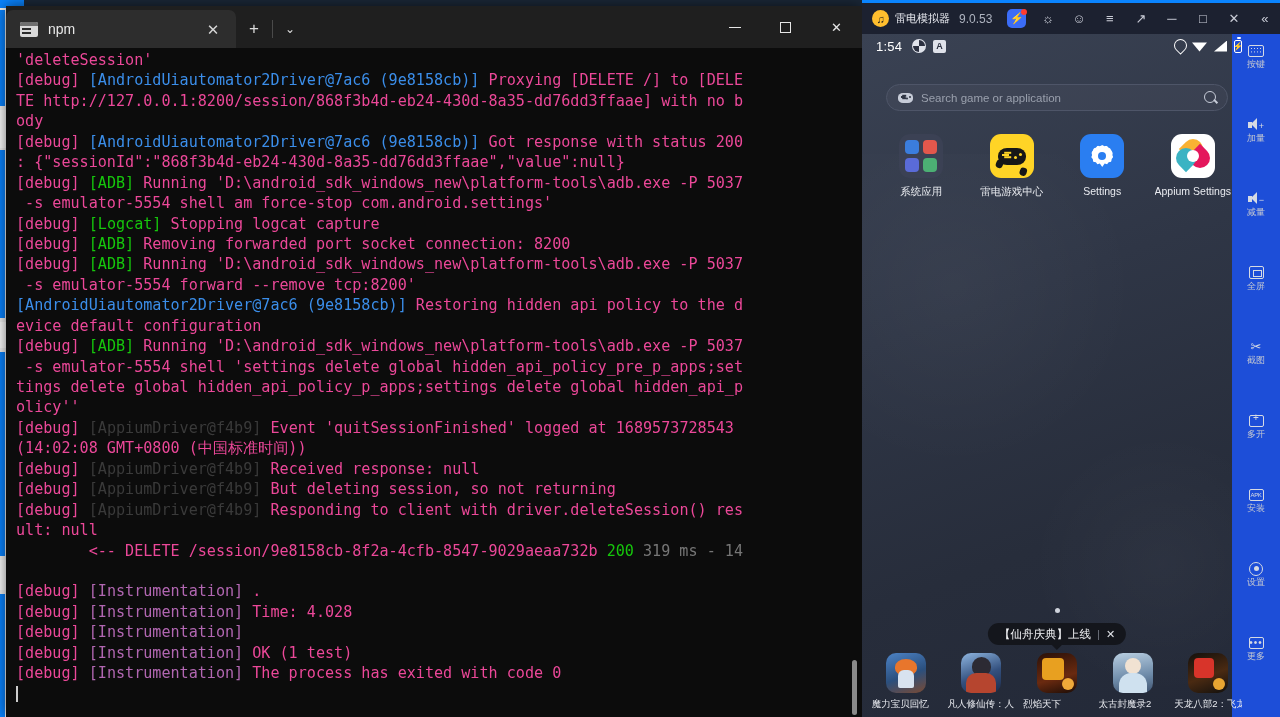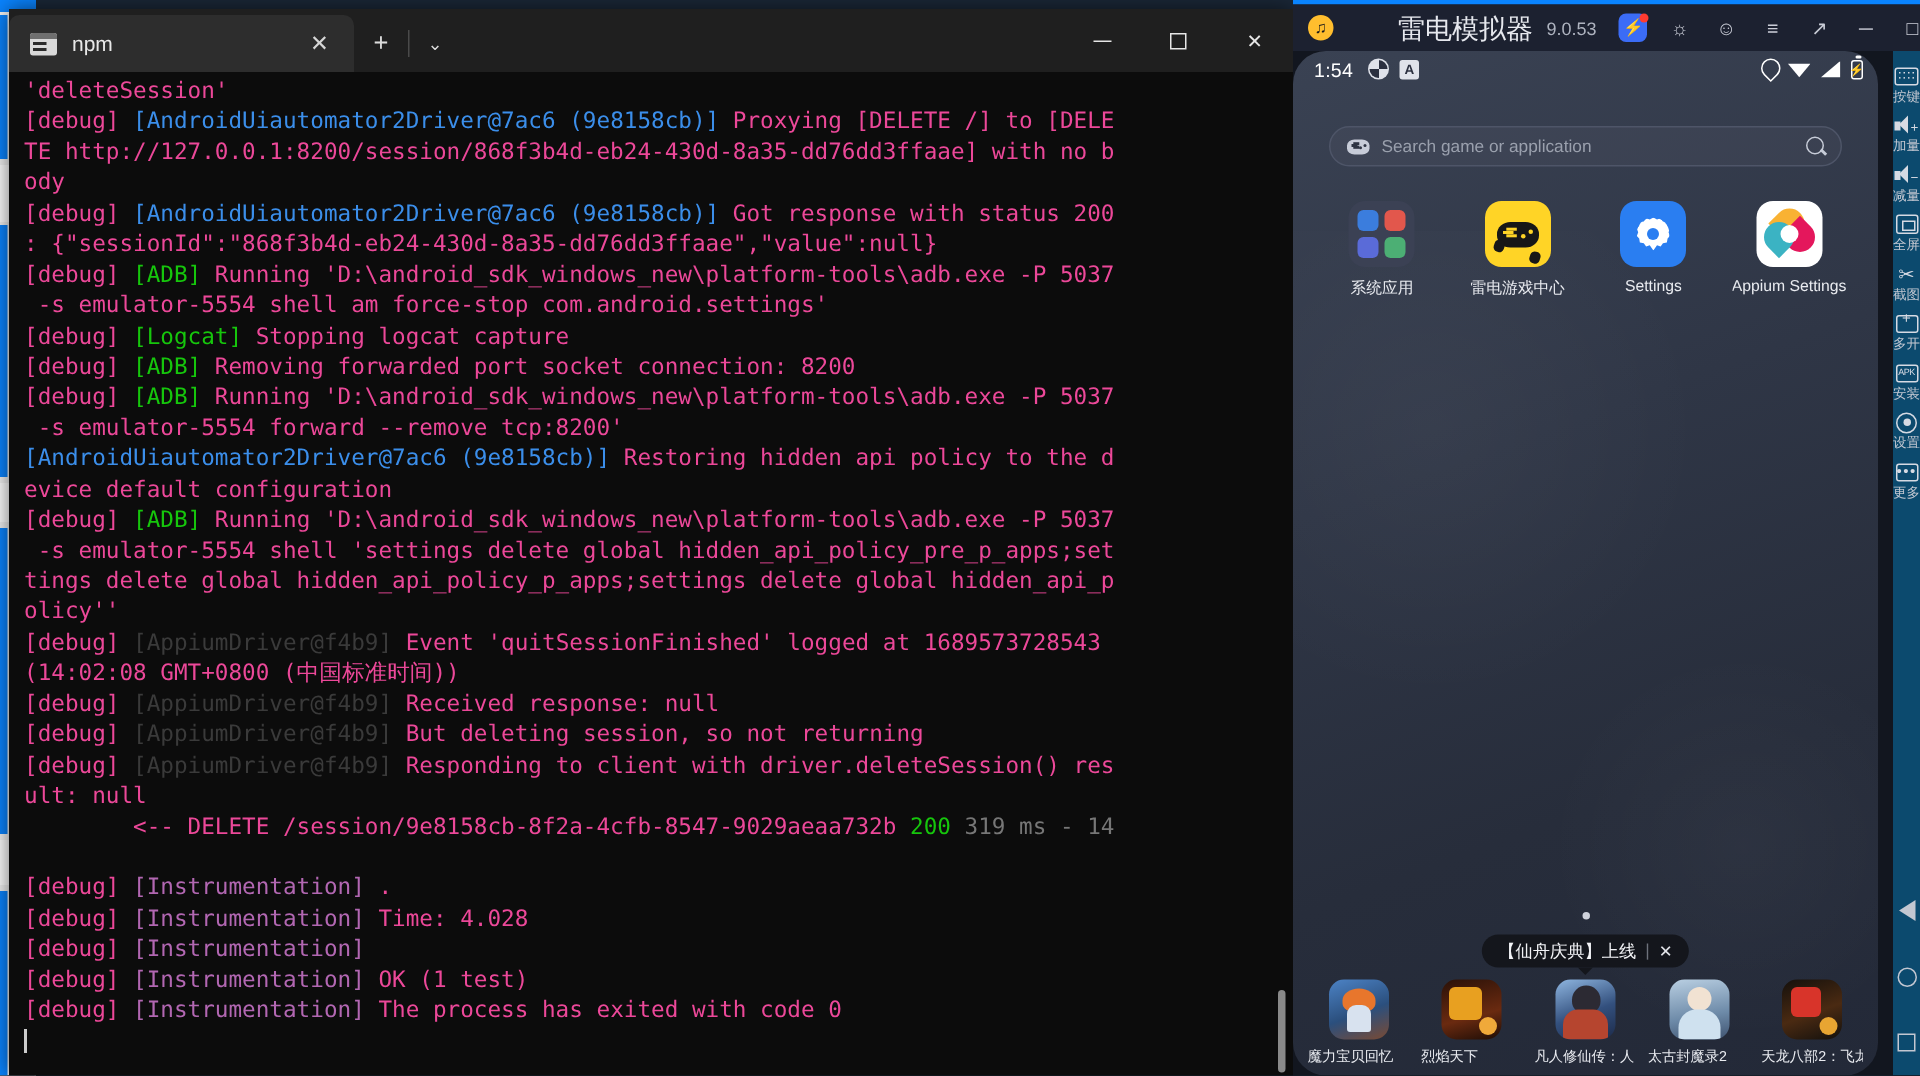--- a/index.html
+++ b/index.html
@@ -157,21 +157,21 @@
   }
   .ld-logo {
     width: 17px; height: 17px; flex: none;
     border-radius: 50%;
     background: #ffbe2e;
     position: relative;
     display: flex; align-items: center; justify-content: center;
     color: #1b1b1b; font-size: 11px; font-weight: bold;
   }
   .emu-title-text {
-    color: #e6e8ee; font-size: 18px; white-space: nowrap; margin-left: 37px;
+    color: #e6e8ee; font-size: 11px; white-space: nowrap;
   }
   .emu-title-ver { color: #aeb3bf; font-size: 12px; margin-left: 3px; }
   .emu-title-spacer { flex: 1; }
   .emu-ticon {
     width: 25px; height: 24px; flex: none;
     display: flex; align-items: center; justify-content: center;
     color: #c9ccd6; font-size: 13px; position: relative;
   }
   .ticon-boost {
     width: 19px; height: 19px; border-radius: 5px;
@@ -184,21 +184,20 @@
     width: 6px; height: 6px; border-radius: 50%;
     background: #ff3b30;
   }
 
   
   .screen {
     position: absolute; left: 0; top: 34px;
     width: 390px; height: 683px;
     background: linear-gradient(160deg, #3a4253 0%, #2f3646 38%, #272d3b 70%, #232938 100%);
     overflow: hidden;
-    border-radius: 22px;
   }
   .screen::before {
     content: "";
     position: absolute; left: -40px; top: 120px;
     width: 330px; height: 330px;
     background: radial-gradient(circle at 40% 40%, rgba(255,255,255,.035), rgba(255,255,255,0) 65%);
   }
   .screen::after {
     content: "";
     position: absolute; right: -60px; top: 380px;
@@ -442,24 +441,25 @@
   .g4 { background: linear-gradient(170deg,#b9cfe2,#6d8aa8 60%,#3f5370); }
   .g4::before { content:""; position:absolute; left:12px; top:5px; width:16px; height:16px; background:#f1e2d2; border-radius:50%; }
   .g4::after { content:""; position:absolute; left:6px; bottom:0; width:28px; height:20px; background:#cfe1ef; border-radius:12px 12px 0 0; }
   .g5 { background: linear-gradient(160deg,#14100c,#4a2a12 55%,#12100d); }
   .g5::before { content:""; position:absolute; left:6px; top:5px; width:20px; height:20px; background:#d8342a; border-radius:4px; }
   .g5::after { content:""; position:absolute; right:3px; bottom:3px; width:12px; height:12px; border-radius:50%; background:#e8a532; }
 
   
   .emu-sidebar {
     position: absolute; right: 0; top: 34px;
-    width: 18px; height: 683px;
-    background: #0c4a6e;
+    width: 48px; height: 683px;
+    background: #1d4ed8;
     display: flex; flex-direction: column; align-items: center;
     padding-top: 5px;
+    gap: 41px;
   }
   .sb-tool {
     width: 28px;
     display: flex; flex-direction: column; align-items: center;
     padding: 4px 0 3px 0;
     color: #cfd3dc;
   }
   .sb-tool-label { font-size: 9px; color: #c3c7d1; margin-top: 2px; line-height: 1; }
   .sb-glyph {
     width: 17px; height: 15px;
@@ -689,26 +689,26 @@
         <span class="tt-sep">|</span>
         <span class="tt-x">✕</span>
       </div>
 
       <div class="dock">
         <div class="dock-app">
           <div class="dock-ico g1"></div>
           <div class="dock-label">魔力宝贝回忆</div>
         </div>
         <div class="dock-app">
+          <div class="dock-ico g3"></div>
+          <div class="dock-label">凡人修仙传：人</div>
+        </div>
+        <div class="dock-app">
           <div class="dock-ico g2"></div>
           <div class="dock-label">烈焰天下</div>
-        </div>
-        <div class="dock-app">
-          <div class="dock-ico g3"></div>
-          <div class="dock-label">凡人修仙传：人</div>
         </div>
         <div class="dock-app">
           <div class="dock-ico g4"></div>
           <div class="dock-label">太古封魔录2</div>
         </div>
         <div class="dock-app">
           <div class="dock-ico g5"></div>
           <div class="dock-label">天龙八部2：飞龙</div>
         </div>
       </div>

